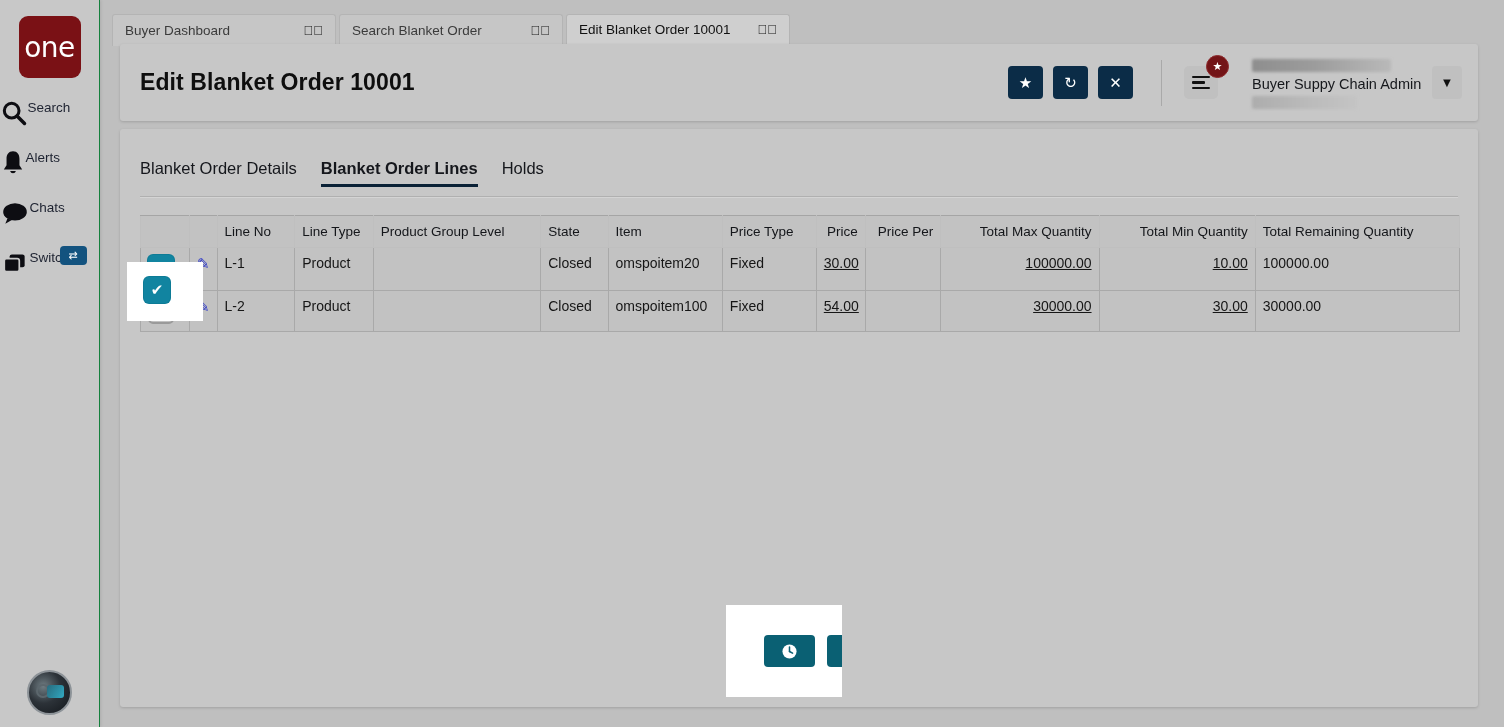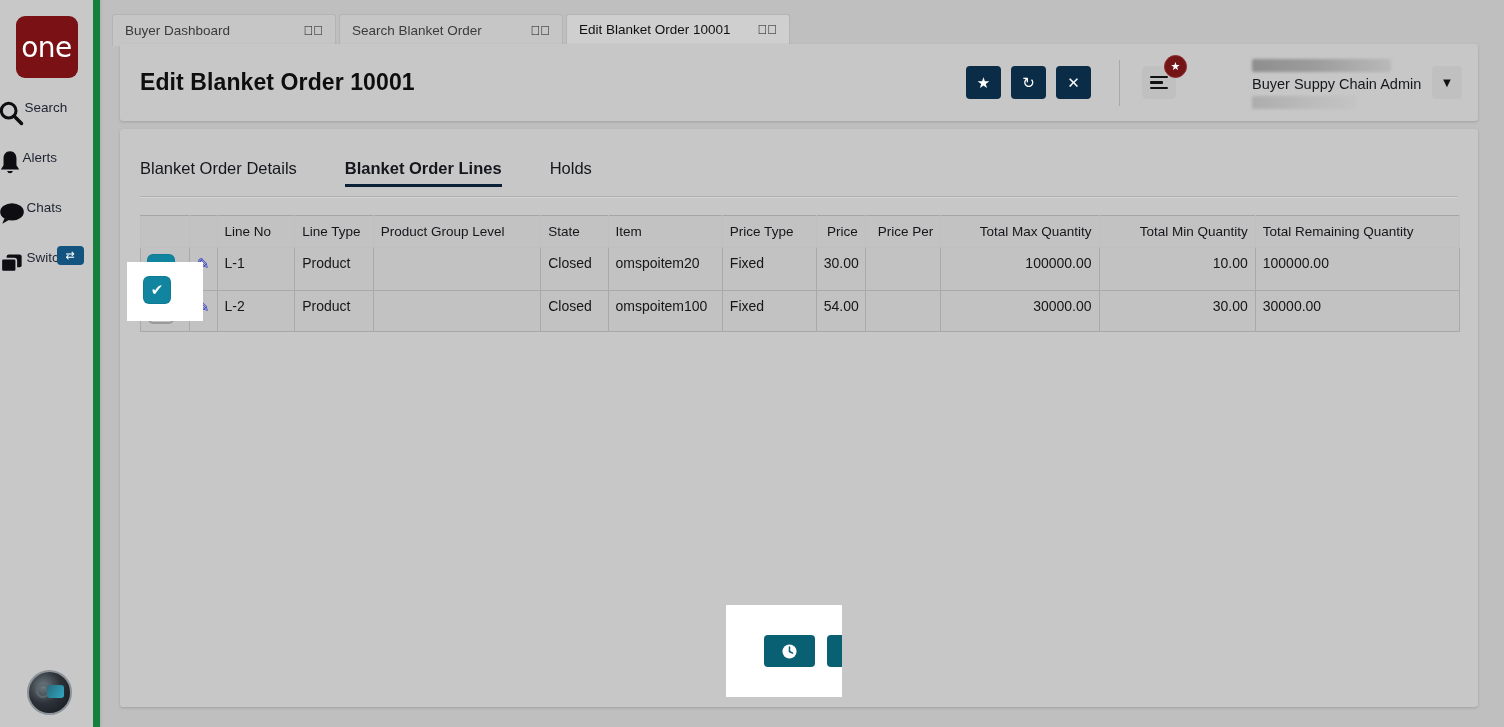--- a/index.html
+++ b/index.html
@@ -8,21 +8,21 @@
     font-family: "Liberation Sans", sans-serif;
     background: #bfbfbf;
     overflow: hidden;
   }
   #root { position: relative; width: 1504px; height: 727px; background: #bfbfbf; }
 
   
   .rail {
     position: absolute; left: 0; top: 0; width: 100px; height: 727px;
     background: #c8c8c8;
-    border-right: 7px solid #15803d;
+    border-right: 1px solid #15803d;
     display: flex; flex-direction: column; align-items: center;
     box-shadow: 1px 0 3px rgba(0,0,0,0.10);
     z-index: 5;
   }
   .logo {
     width: 62px; height: 62px; margin-top: 16px;
     background: #7a1115; border-radius: 9px;
     display: flex; align-items: center; justify-content: center;
     color: #fff; font-size: 28px; letter-spacing: -0.5px;
     font-family: "DejaVu Sans", sans-serif; font-weight: 400;
@@ -89,42 +89,42 @@
     background: #c0c0c0; display: flex; align-items: center; justify-content: center; cursor: pointer;
   }
   .menu-btn .bars { width: 18px; }
   .menu-btn .bars i { display:block; height:2.6px; background:#111; margin:3px 0; border-radius:1px; }
   .menu-btn .bars i:nth-child(2){ width: 13px; }
   .fav-badge {
     position: absolute; right: -11px; top: -11px; width: 23px; height: 23px; border-radius: 50%;
     background: #731417; border: 1px solid #8e2a2c;
     display: flex; align-items: center; justify-content: center; color: #fff; font-size: 11px;
   }
-  .user-block { margin-left: 68px; position: relative; width: 140px; height: 52px; }
+  .user-block { margin-left: 26px; position: relative; width: 140px; height: 52px; }
   .redact {
     position: absolute; left: 8px; height: 13px; border-radius: 2px;
     background: linear-gradient(90deg,#8e8e8e 0%,#9c9c9c 45%,#b9b9b9 100%);
     filter: blur(1.4px);
   }
   .redact.top { top: 2px; width: 139px; }
   .redact.bot { bottom: 0px; width: 105px; background: linear-gradient(90deg,#adadad 0%,#bcbcbc 60%,#c4c4c4 100%); }
   .user-name { position: absolute; left: 8px; top: 19px; font-size: 14.5px; color: #16181c; white-space: nowrap; }
   .caret-btn {
     width: 30px; height: 33px; border-radius: 4px; background: #c0c0c0;
     display: flex; align-items: center; justify-content: center; cursor: pointer;
     margin-left: 48px; margin-right: 16px; font-size: 13px; color: #111;
   }
 
   
   .body-card {
     position: absolute; left: 120px; top: 129px; width: 1358px; height: 578px;
     background: #c7c7c7; border-radius: 3px;
     box-shadow: 0 1px 3px rgba(0,0,0,0.16);
   }
-  .subtabs { display: flex; align-items: flex-end; padding: 22px 0 0 20px; height: 58px; gap: 24px; }
+  .subtabs { display: flex; align-items: flex-end; padding: 22px 0 0 20px; height: 58px; }
   .subtab {
     font-size: 16.5px; color: #15171c; margin-right: 24px; padding-bottom: 9px; cursor: pointer;
     position: relative;
   }
   .subtab.active { font-weight: bold; }
   .subtab.active::after {
     content:''; position:absolute; left:0; right:0; bottom:0; height: 3px; background: #0a2136;
   }
   .rule { height: 1px; background: #b0b0b0; margin: 9px 20px 0 20px; box-shadow: 0 1px 0 #d4d4d4; }
 
@@ -134,21 +134,21 @@
   table.grid th {
     font-size: 13.5px; font-weight: normal; color: #14161a; text-align: left;
     padding: 8px 7px; border: 1px solid #bfbfbf; border-top: 1px solid #a5a5a5;
     background: #c2c2c2; height: 31px; vertical-align: middle;
   }
   table.grid th.num { text-align: right; }
   table.grid td {
     font-size: 14px; color: #161616; padding: 7px 7px;
     border: 1px solid #a9a9a9; background: #c2c2c2; height: 41px; vertical-align: top;
   }
-  table.grid td.num { text-align: right; }
+  table.grid td.num { text-align: right; text-decoration: underline; }
   table.grid tr.rowA td { height: 43px; }
   .hdr-blank { background: #c2c2c2 !important; border: 1px solid #bfbfbf; border-top: 1px solid #a5a5a5; }
 
   .cb {
     width: 26px; height: 26px; border-radius: 5px;
     display: flex; align-items: center; justify-content: center;
   }
   .cb.checked { background: #1184a0; color: #fff; font-size: 15px; box-shadow: 0 0 0 1px #0d7b96; }
   .cb.disabled { border: 2px solid #9a9a9a; background: transparent; }
   .cb.disabled .inner { width: 12px; height: 12px; background: #8b8b8b; border-radius: 1px; }

